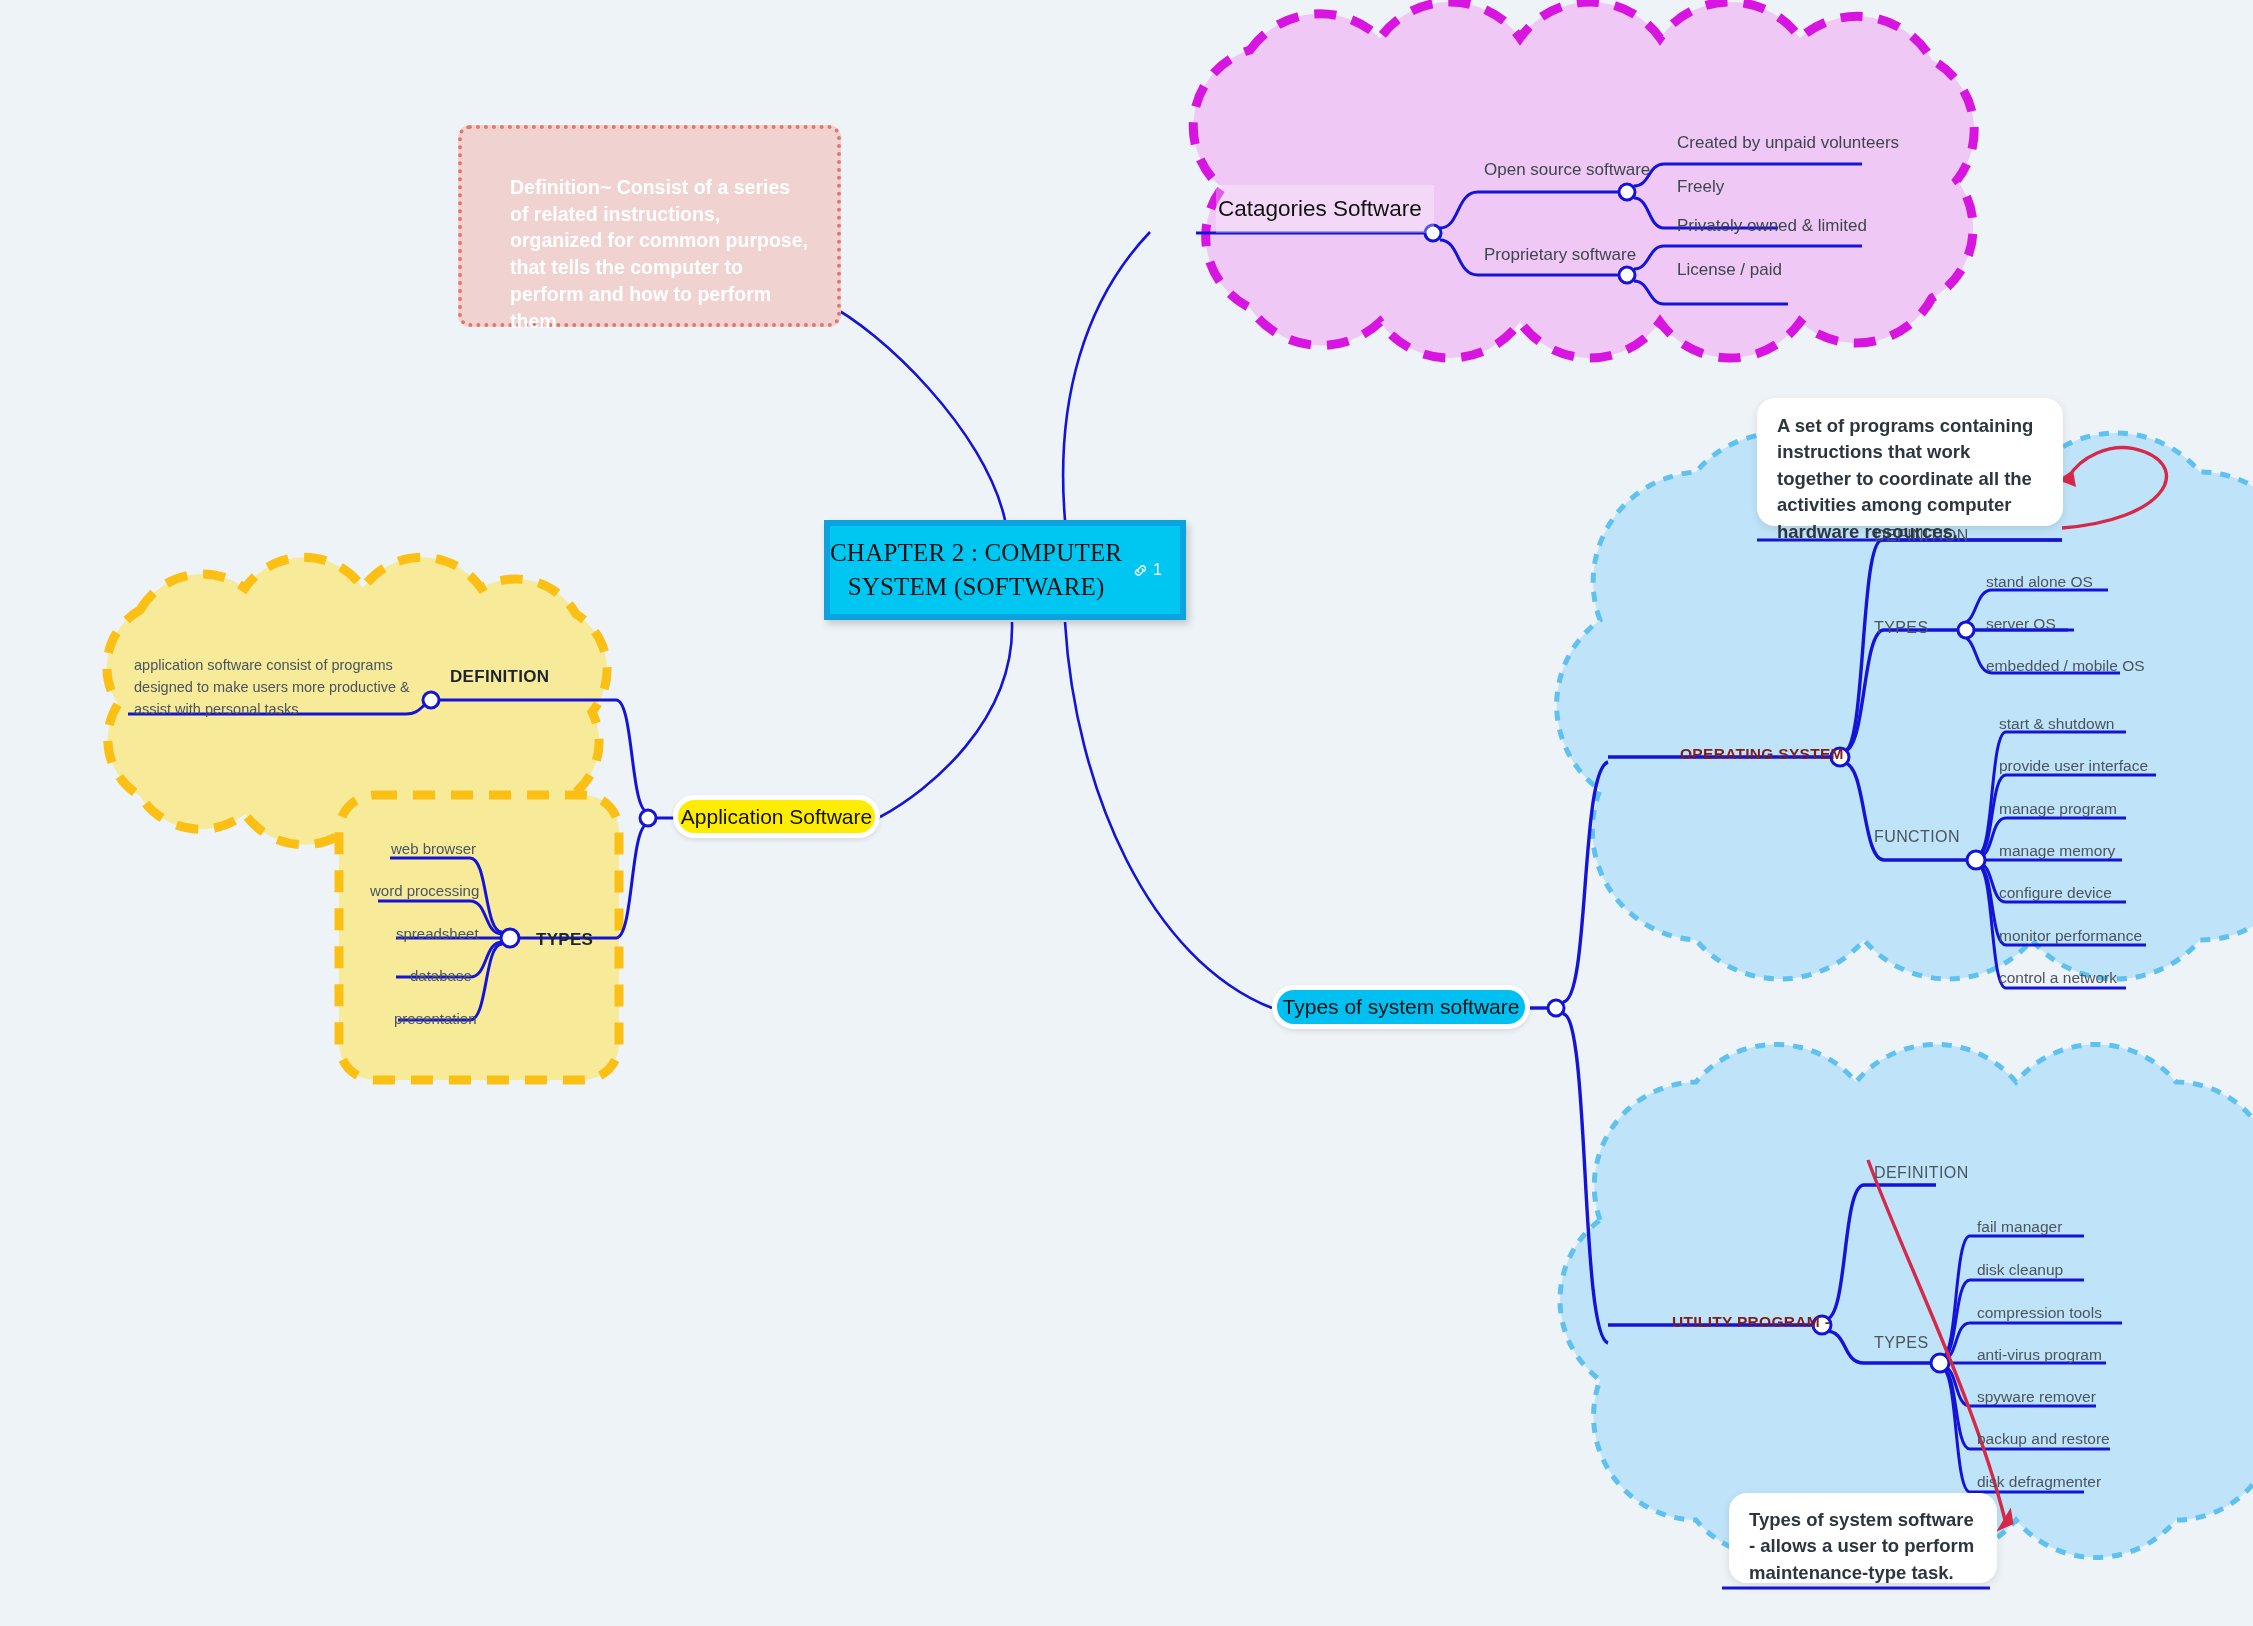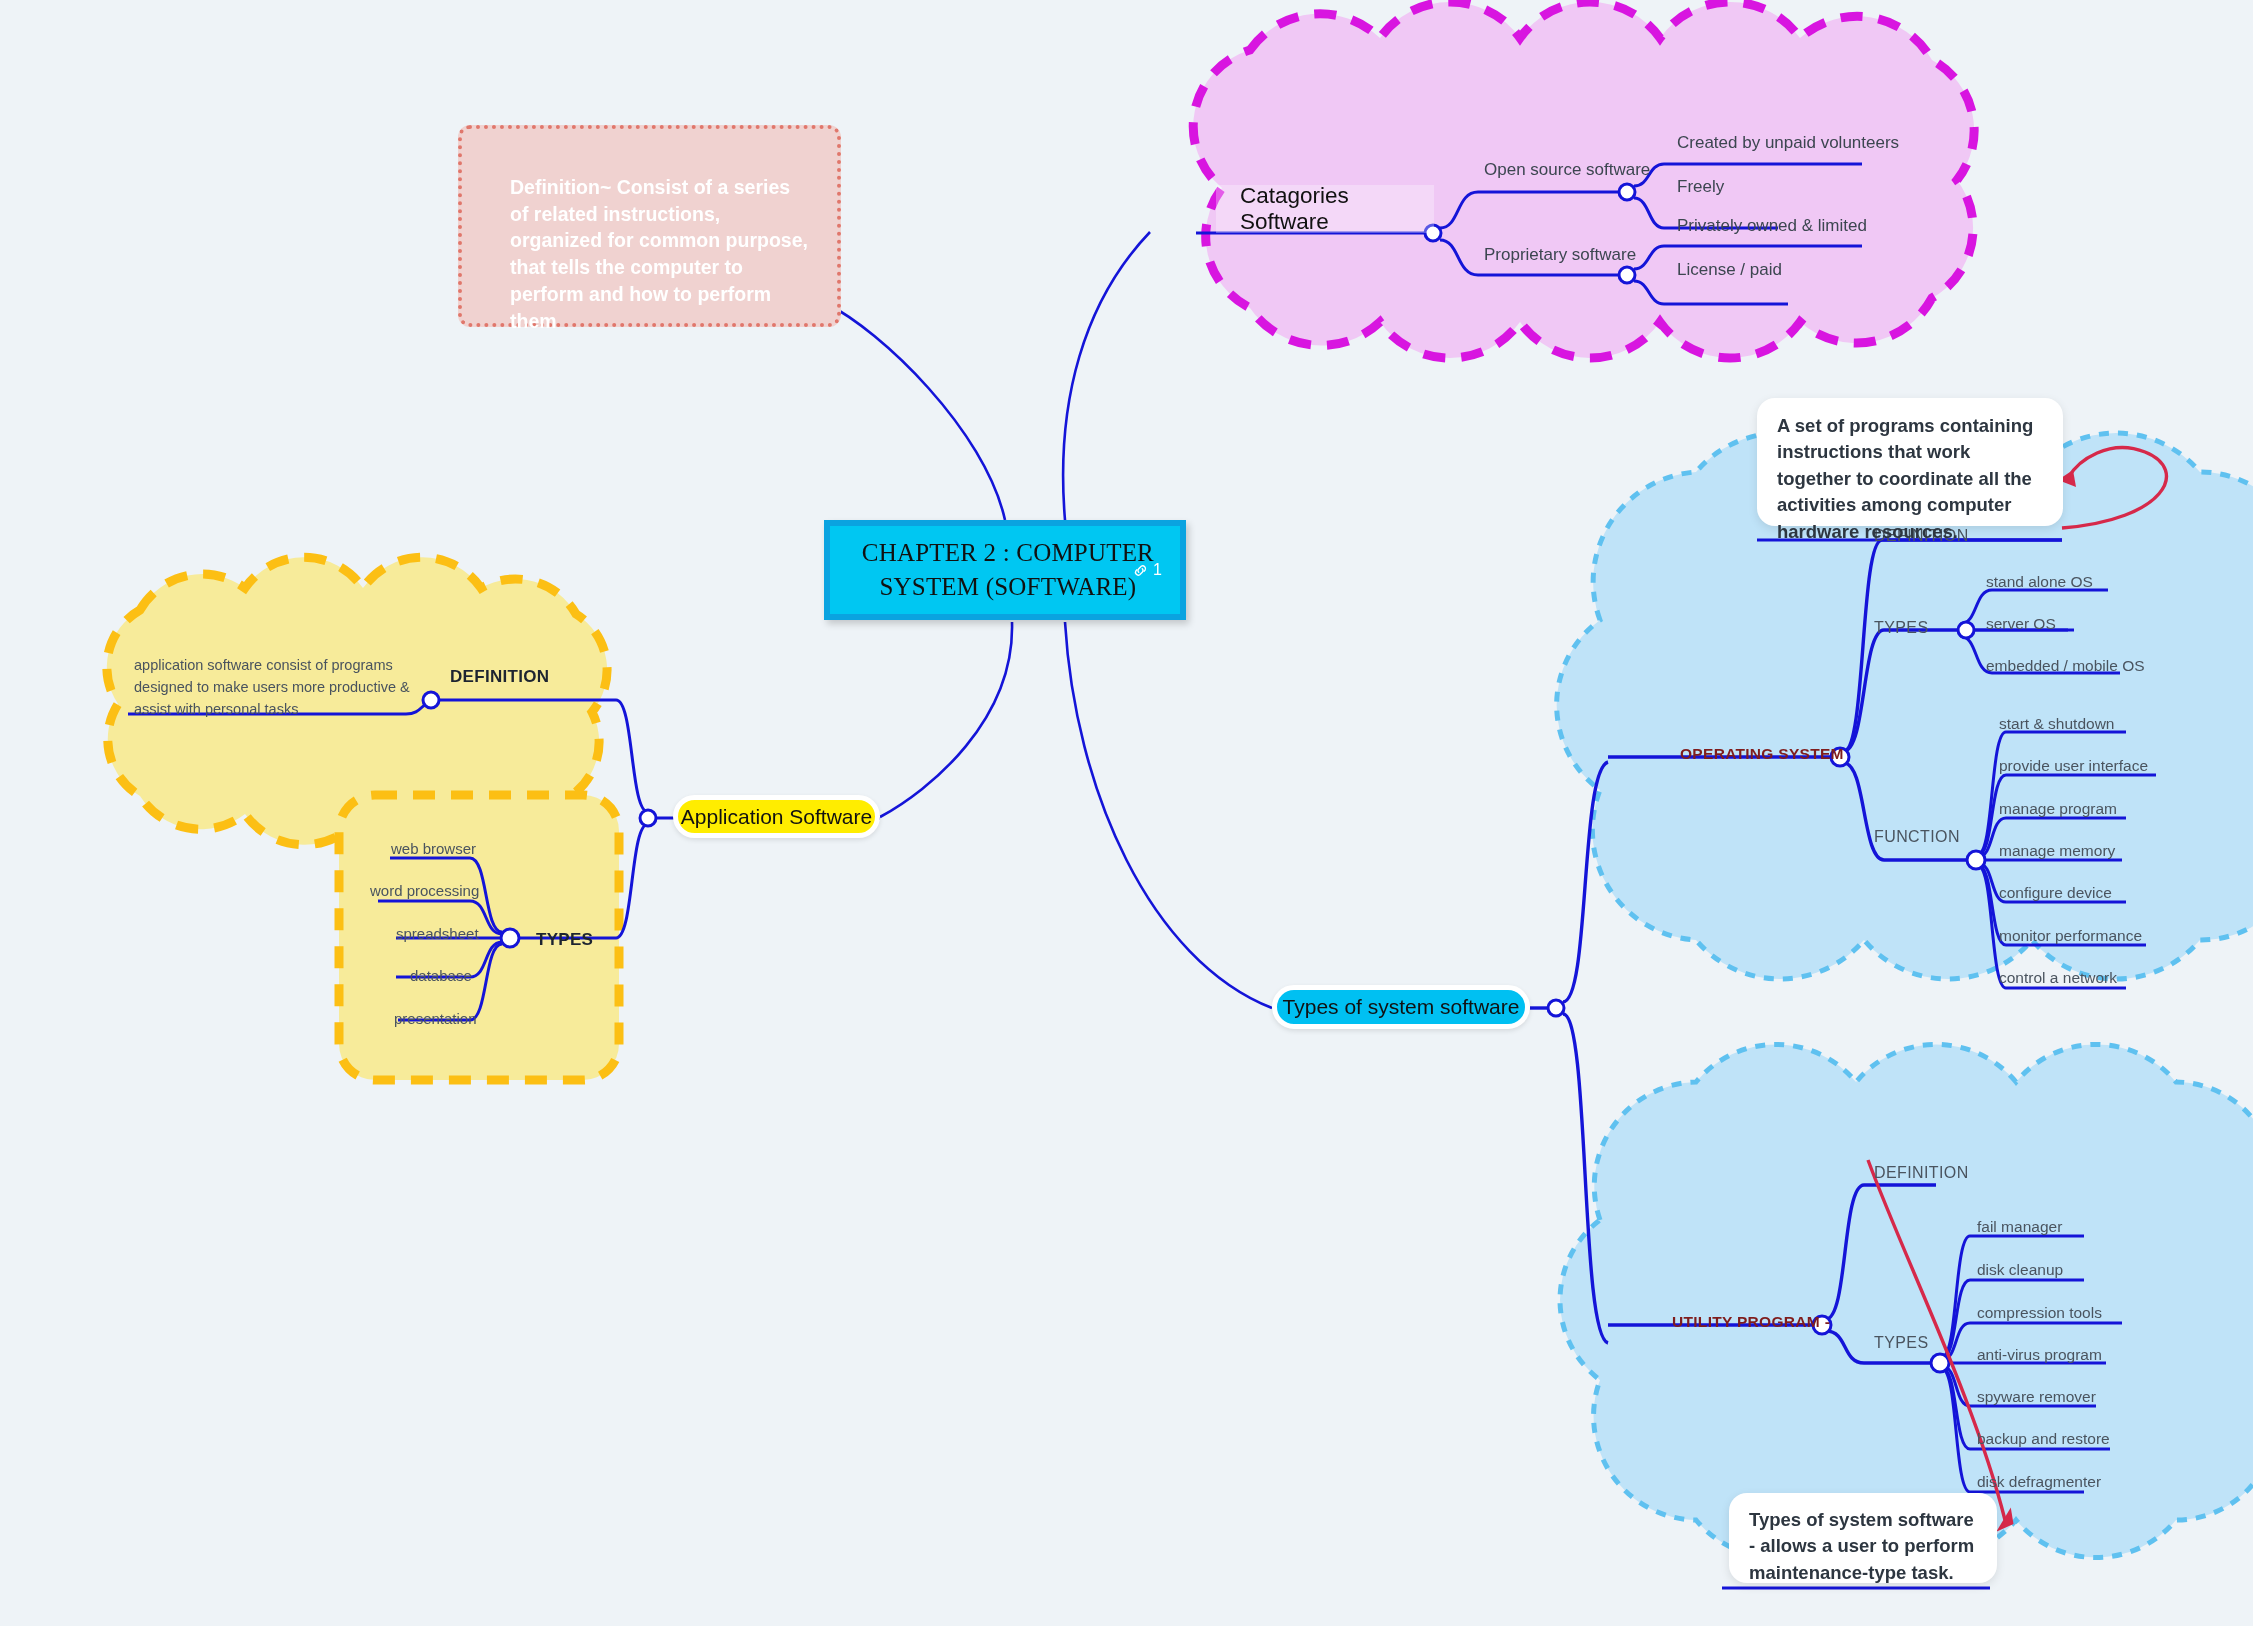--- a/index.html
+++ b/index.html
@@ -24,21 +24,21 @@
   }
   .node { position: absolute; }
 
   
   .central {
     left: 824px; top: 520px;
     width: 362px; height: 100px;
     background: #00c7f2;
     border: 6px solid #0aa3e0;
     box-shadow: 3px 4px 7px rgba(0,0,0,0.18);
-    display: flex; align-items: center; justify-content: flex-end;
+    display: flex; align-items: center; justify-content: flex-start;
     z-index: 30;
   }
   .central .ctext {
     font-family: "Liberation Serif", serif;
     font-size: 25px;
     color: #111;
     text-align: center;
     line-height: 1.38;
     letter-spacing: .2px;
     padding-right: 26px;
@@ -87,21 +87,21 @@
     white-space: nowrap;
     letter-spacing: .3px;
     z-index: 20;
   }
   .cat-title {
     position: absolute;
     left: 1216px; top: 185px;
     width: 218px; height: 48px;
     background: rgba(255,255,255,0.30);
     display: flex; align-items: center;
-    padding-left: 24px;
+    padding-left: 2px;
     font-size: 22.5px;
     color: #111;
     z-index: 20;
   }
 
   
   .yellow-def-text {
     position: absolute;
     left: 134px; top: 655px;
     width: 290px;

